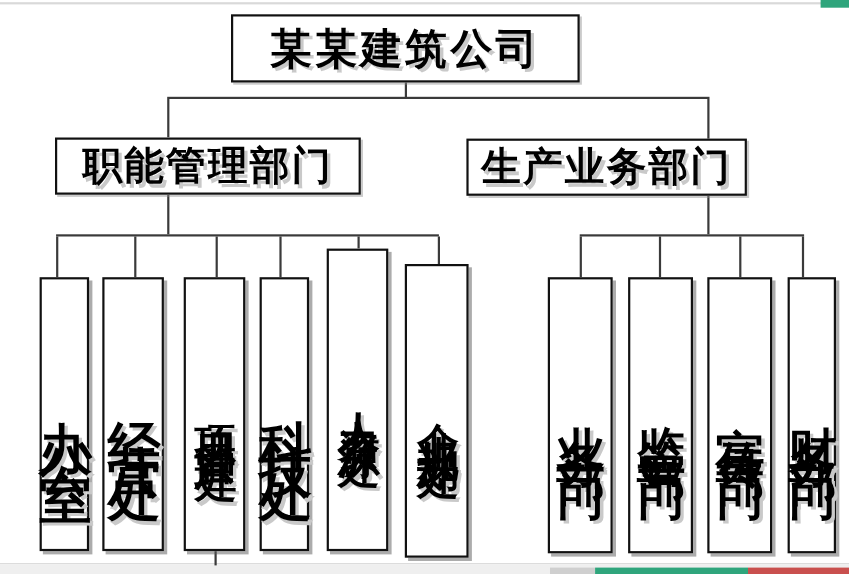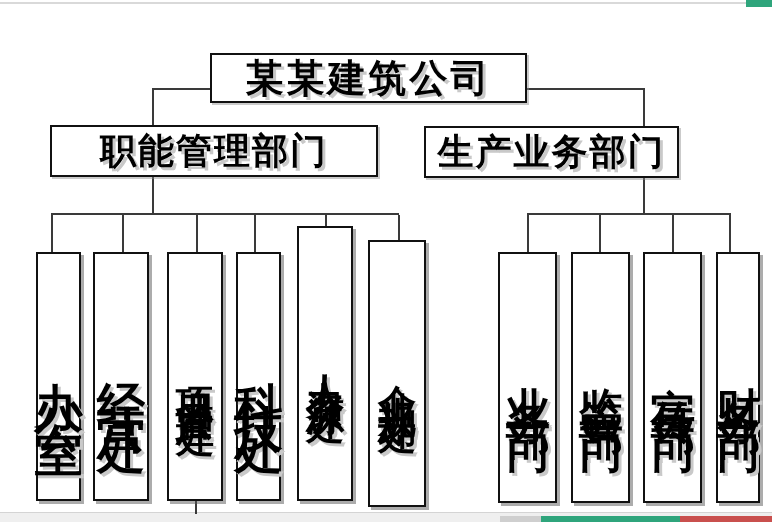--- a/index.html
+++ b/index.html
@@ -18,22 +18,22 @@
   .seg-red{left:680px;width:92px;}
   
   .node{
     position:absolute;box-sizing:border-box;background:#fff;border:2px solid #111;
     display:flex;align-items:center;justify-content:center;color:#000;font-weight:bold;
   }
   .h-node{box-shadow:2px 2px 0 rgba(140,140,140,.45);}
   .leaf{box-shadow:3px 3px 0 rgba(90,90,90,.5);}
   .h-node span,.leaf span{text-shadow:3px 3px 0 #c9c9c9;white-space:nowrap;}
   .leaf span{writing-mode:vertical-rl;text-orientation:upright;line-height:1;}
-  .root-box{left:210px;top:13px;width:317px;height:50px;font-size:38px;letter-spacing:3px;margin-top:40px;}
-  .branch-left{left:50px;top:125px;width:328px;height:52px;font-size:36px;letter-spacing:2px;}
+  .root-box{left:210px;top:13px;width:317px;height:62px;font-size:38px;letter-spacing:3px;}
+  .branch-left{left:50px;top:125px;width:278px;height:52px;font-size:36px;letter-spacing:2px;}
   .branch-right{left:424px;top:126px;width:255px;height:52px;font-size:36px;letter-spacing:2px;}
   .b1{left:36px; top:252px;width:45px;height:249px;}
   .b2{left:93px; top:252px;width:56px;height:249px;}
   .b3{left:167px;top:252px;width:56px;height:249px;}
   .b4{left:236px;top:252px;width:45px;height:249px;}
   .b5{left:297px;top:226px;width:56px;height:275px;}
   .b6{left:368px;top:240px;width:58px;height:267px;}
   .r1{left:498px;top:252px;width:59px;height:251px;}
   .r2{left:571px;top:252px;width:59px;height:251px;}
   .r3{left:643px;top:252px;width:59px;height:251px;}

